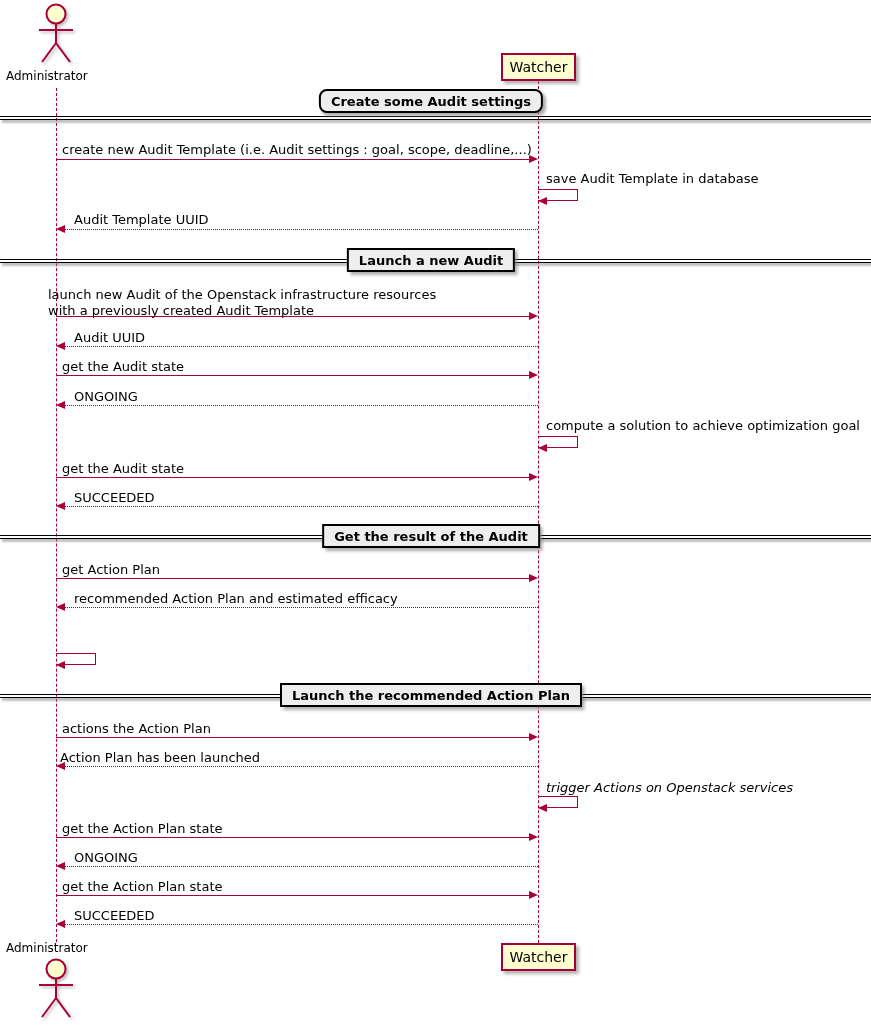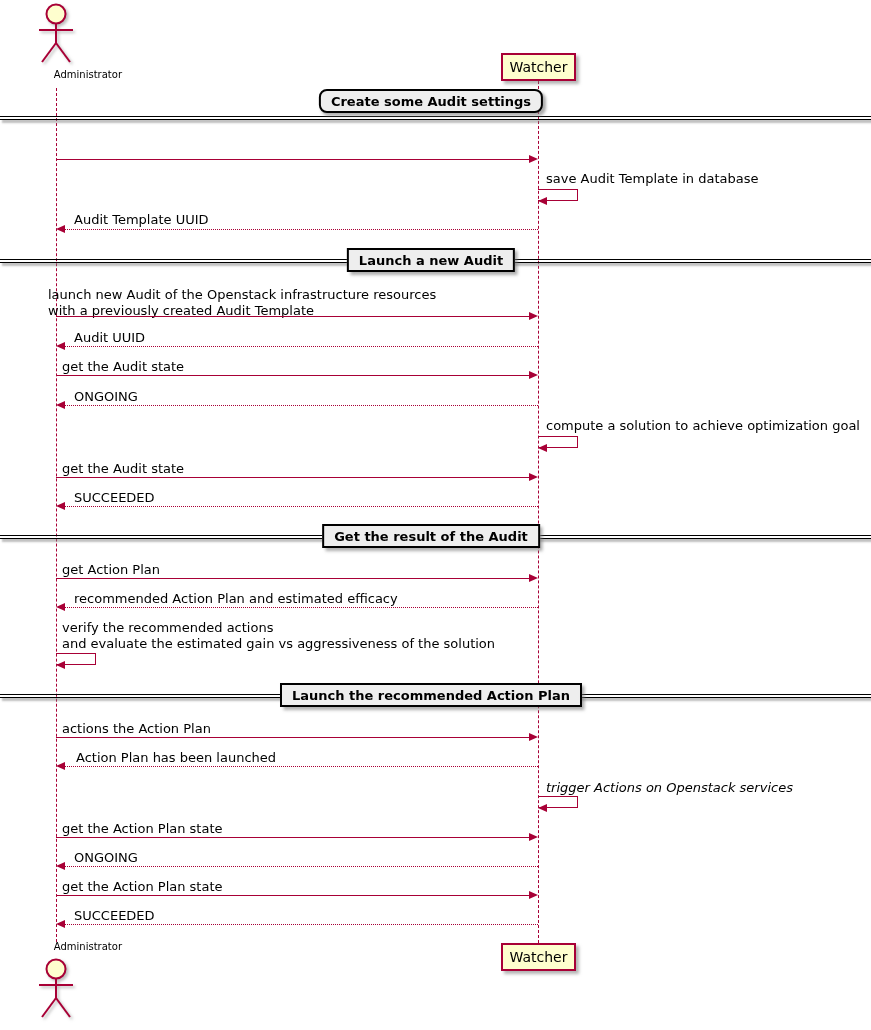--- a/index.html
+++ b/index.html
@@ -9,21 +9,21 @@
     font-family:"DejaVu Sans","Liberation Sans",sans-serif;
     color:#000; font-size:13px;
   }
   .lifeline { position:absolute; width:0; border-left:1px dashed #A80036; }
   .pbox {
     position:absolute; box-sizing:border-box; background:#FEFECE;
     border:2px solid #A80036; box-shadow:3px 3px 3px rgba(120,120,120,0.55);
     display:flex; align-items:center; justify-content:center;
     font-size:14px; white-space:nowrap;
   }
-  .actor-label { position:absolute; text-align:right; font-size:10px;margin-left:16px; }
+  .actor-label { position:absolute; text-align:left; font-size:12px; }
   .actor-svg { position:absolute; filter:drop-shadow(2px 2px 1.5px rgba(120,120,120,0.5)); }
   .divline {
     position:absolute; left:0; width:871px; height:2px;
     border-top:1px solid #000; border-bottom:1px solid #000;
     box-shadow:2px 3px 2px rgba(130,130,130,0.5);
   }
   .divbox {
     position:absolute; left:431px; transform:translateX(-50%);
     box-sizing:border-box; height:24px; padding:0 10px;
     background:#EEEEEE; border:2px solid #000;
@@ -71,20 +71,21 @@
     <line x1="22" y1="40" x2="8" y2="59" stroke="#A80036" stroke-width="2"></line>
     <line x1="22" y1="40" x2="36" y2="59" stroke="#A80036" stroke-width="2"></line>
   </svg>
   <div class="actor-label" style="left:6px; top:69px; width:100px;">Administrator</div>
 
   <div class="pbox" style="left:501px; top:53px; width:75px; height:28px;">Watcher</div>
 
   <div class="divline" style="top:116px;"></div>
   <div class="divbox" style="top:89px;border-radius:8px;">Create some Audit settings</div>
 
+  <div class="msg-label" style="left:62px; top:142px;">create new Audit Template (i.e. Audit settings : goal, scope, deadline,...)</div>
   <div class="arr right" style="top:155px;">
       <div class="shaft"></div>
       <div class="head"></div>
     </div>
 
   <div class="msg-label" style="left:546px; top:171px;">save Audit Template in database</div>
   <div class="selfloop" style="left:538px; top:189px;">
       <div class="head"></div>
     </div>
 
@@ -147,36 +148,34 @@
       <div class="shaft"></div>
       <div class="head"></div>
     </div>
 
   <div class="msg-label" style="left:74px; top:591px;">recommended Action Plan and estimated efficacy</div>
   <div class="arr left" style="top:603px;">
       <div class="shaft"></div>
       <div class="head"></div>
     </div>
 
-  <div class="msg-label" style="left:62px; top:620px;">verify the recommended actions
-and evaluate the estimated gain vs aggressiveness of the solution</div>
   <div class="selfloop" style="left:56px; top:653px;">
       <div class="head"></div>
     </div>
 
   <div class="divline" style="top:694px;"></div>
   <div class="divbox" style="top:683px;">Launch the recommended Action Plan</div>
 
   <div class="msg-label" style="left:62px; top:721px;">actions the Action Plan</div>
   <div class="arr right" style="top:733px;">
       <div class="shaft"></div>
       <div class="head"></div>
     </div>
 
-  <div class="msg-label" style="left:76px; top:750px;">Action Plan has been launched</div>
+  <div class="msg-label" style="left:60px; top:750px;">Action Plan has been launched</div>
   <div class="arr left" style="top:762px;">
       <div class="shaft"></div>
       <div class="head"></div>
     </div>
 
   <div class="msg-label" style="left:546px; top:780px;font-style:italic;">trigger Actions on Openstack services</div>
   <div class="selfloop" style="left:538px; top:796px;">
       <div class="head"></div>
     </div>
 

